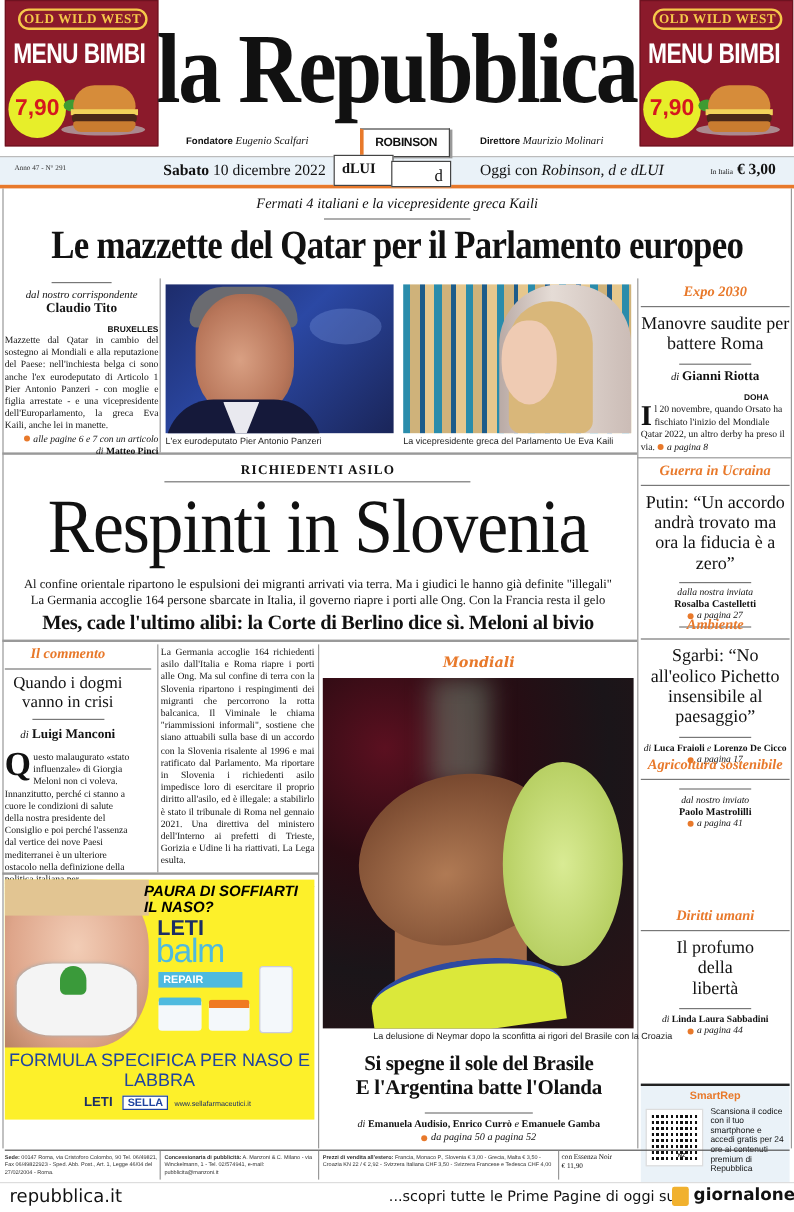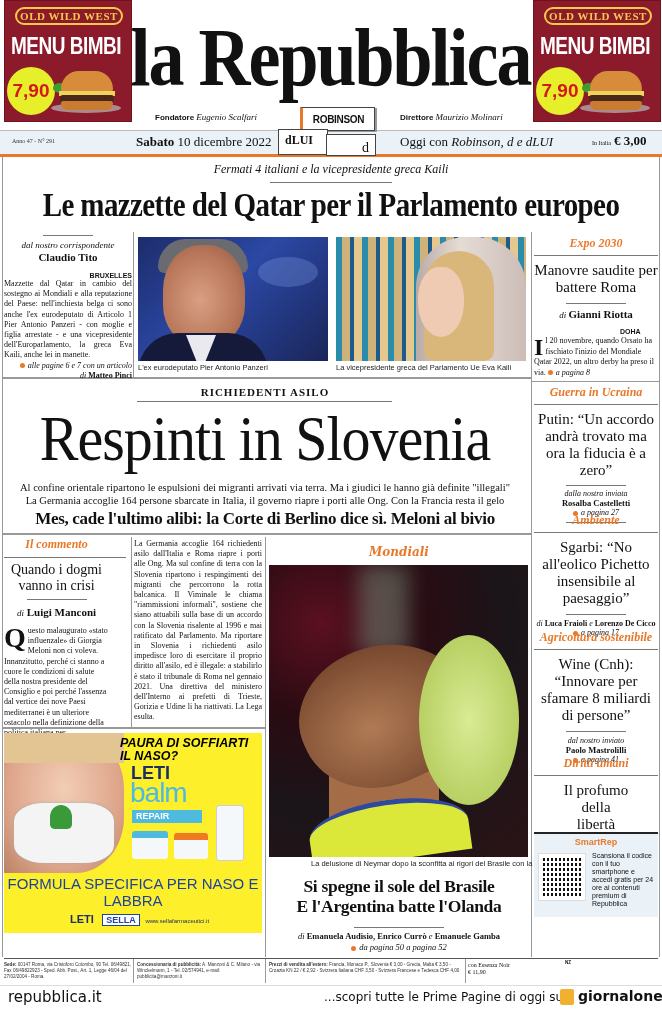--- a/index.html
+++ b/index.html
@@ -138,21 +138,21 @@
   .leti .jar1 { position: absolute; left: 128px; top: 98px; width: 36px; height: 28px; background: #f4f8fb; border-top: 7px solid #4ebadf; border-radius: 3px; }
   .leti .jar2 { position: absolute; left: 170px; top: 100px; width: 34px; height: 26px; background: #f4f8fb; border-top: 7px solid #f07a23; border-radius: 3px; }
   .leti .tube { position: absolute; left: 212px; top: 72px; width: 28px; height: 56px; background: #f4f8fb; border: 1px solid #ccd; border-radius: 3px; }
   .leti .formula { position: absolute; left: 0; top: 142px; width: 258px; text-align: center; font-family: "Liberation Sans", sans-serif; font-weight: normal; color: #1f43a0; font-size: 15px; line-height: 17px; }
   .leti .logos { position: absolute; left: 66px; top: 180px; font-family: "Liberation Sans", sans-serif; font-size: 9px; color: #1c2e64; }
   .leti .logos .l1 { font-weight: bold; font-size: 11px; margin-right: 6px; }
   .leti .logos .l2 { border: 1px solid #1f43a0; color: #1f43a0; padding: 0 3px; font-weight: bold; background: #fff; margin-right: 3px; }
   .leti .logos .l3 { font-size: 6px; }
 
   
-  .smartrep { left: 534px; top: 832px; width: 124px; height: 85px; background: #eaf2f8; border-top: 2px solid #222; }
+  .smartrep { left: 534px; top: 903px; width: 124px; height: 85px; background: #eaf2f8; border-top: 2px solid #222; }
   .smartrep .title { text-align: center; font-family: "Liberation Sans", sans-serif; font-weight: bold; color: #e8792b; font-size: 9px; margin-top: 3px; }
   .smartrep .qr { position: absolute; left: 5px; top: 20px; width: 46px; height: 46px; background:
       repeating-linear-gradient(0deg, #111 0 3px, #fff 3px 5px),
       #fff; border: 4px solid #fff; outline: 1px solid #ddd; }
   .smartrep .qr::before { content: ""; position: absolute; inset: 0; background: repeating-linear-gradient(90deg, transparent 0 2px, #fff 2px 4px); }
   .smartrep .txt { position: absolute; left: 58px; top: 18px; width: 64px; font-family: "Liberation Sans", sans-serif; font-size: 7px; line-height: 8px; }
 
   
   .footer-rule { left: 4px; top: 958px; width: 654px; height: 1px; background: #555; }
   .footer-col { top: 962px; font-family: "Liberation Sans", sans-serif; font-size: 4.6px; line-height: 6px; color: #333; }
@@ -372,21 +372,20 @@
   <div class="rule" style="width:60px; margin-top:7px;"></div>
   <div style="font-size:8px; margin-top:4px;">
     <i>di</i> <b>Luca Fraioli</b> <i>e</i> <b>Lorenzo De Cicco</b>
   </div>
   <div class="right-ref"><span class="dot"></span><span>a pagina 17</span></div>
 </div>
 
 <div class="abs col-right" style="top:630px;">
   <div class="section">Agricoltura sostenibile</div>
   <div class="rule" style="width:124px; margin-top:4px;"></div>
-  <div class="right-head">Wine (Cnh): “Innovare per sfamare 8 miliardi di persone”</div>
   <div class="rule" style="width:60px; margin-top:7px;"></div>
   <div class="right-ref" style="margin-top:4px;">dal nostro inviato</div>
   <div style="font-weight:bold; font-size:8.5px;">Paolo Mastrolilli</div>
   <div class="right-ref"><span class="dot"></span><span>a pagina 41</span></div>
 </div>
 
 <div class="abs col-right" style="top:756px;">
   <div class="section">Diritti umani</div>
   <div class="rule" style="width:124px; margin-top:4px;"></div>
   <div class="right-head" style="width:70px; margin-left:auto; margin-right:auto;">Il profumo della libertà</div>

